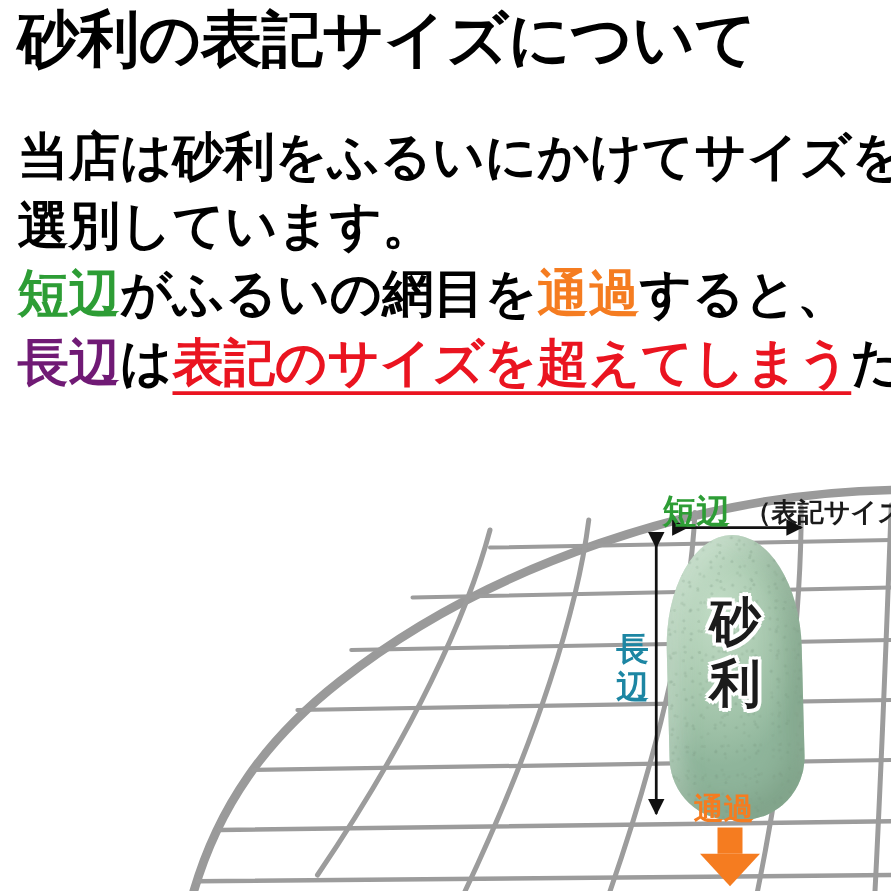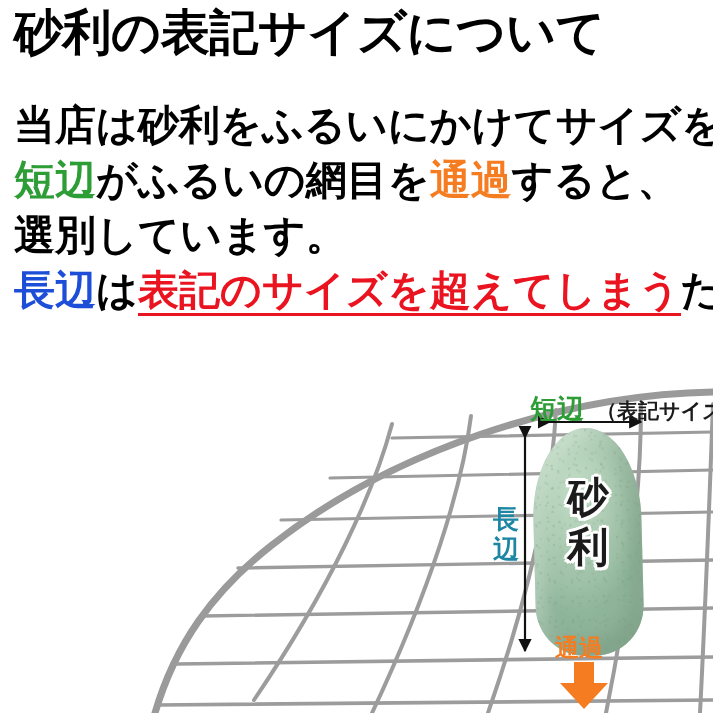--- a/index.html
+++ b/index.html
@@ -61,21 +61,21 @@
     white-space: nowrap;
   }
   #bodytext .line {
     height: 55px;
     white-space: nowrap;
     display: block;
   }
   .seg { display: inline; }
   .seg-black  { color: #000000; }
   .seg-green  { color: #2d9d35; }
-  .seg-teal   { color: #1d4ed8; }
+  .seg-teal   { color: #701a75; }
   .seg-orange { color: #f57c20; }
   .seg-underline-red {
     color: #ea1420;
     border-bottom: 3px solid #ea1420;
     padding-bottom: 0;
   }
 
   
   #diagram {
     position: absolute;
@@ -207,25 +207,25 @@
 
   <div id="headline">砂利の表記サイズについて</div>
 
   <div id="bodytext">
 
     <div class="line">
       <span class="seg seg-black">当店は砂利をふるいにかけてサイズを</span>
     </div>
 
     <div class="line">
+      <span class="seg seg-black">選別しています。</span>
+    </div>
+
+    <div class="line">
       <span class="seg seg-green">短辺</span><span class="seg seg-black">がふるいの網目を</span><span class="seg seg-orange">通過</span><span class="seg seg-black">すると、</span>
-    </div>
-
-    <div class="line">
-      <span class="seg seg-black">選別しています。</span>
     </div>
 
     <div class="line">
       <span class="seg seg-teal">長辺</span><span class="seg seg-black">は</span><span class="seg seg-underline-red">表記のサイズを超えてしまう</span><span class="seg seg-black">ため</span>
     </div>
 
 
   </div>
 
   <div id="stone-wrap">

